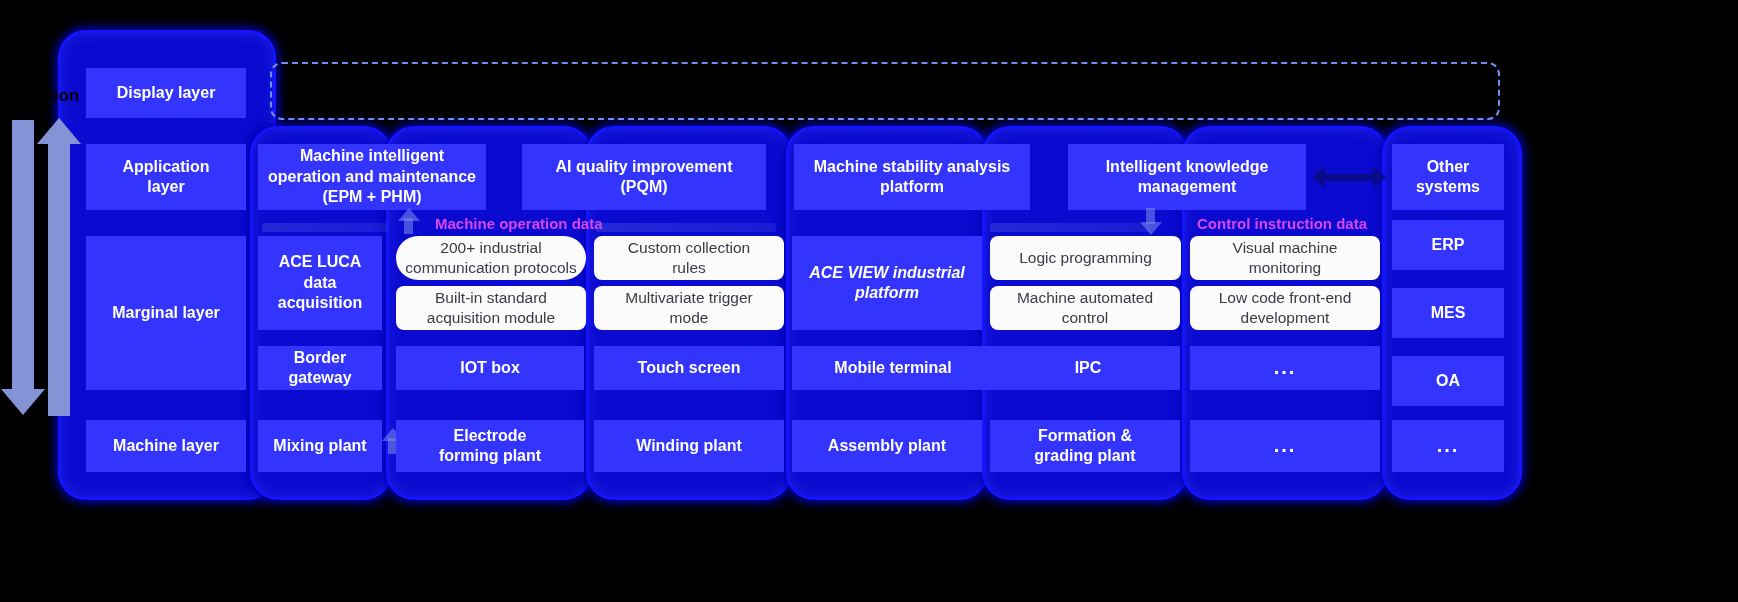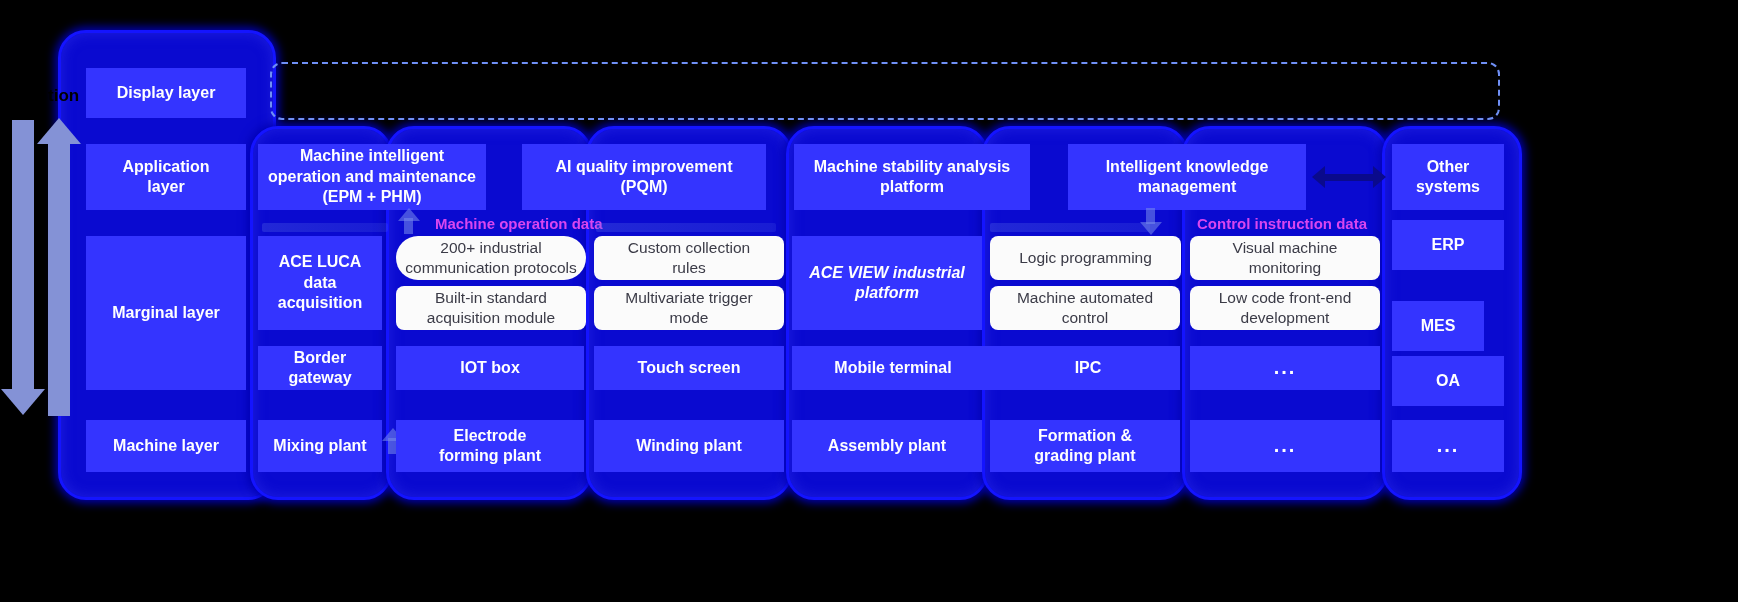--- a/index.html
+++ b/index.html
@@ -212,21 +212,21 @@
 
   <div class="cell white" style="left:990px;top:236px;width:191px;height:44px;white-space:pre-line;">Logic programming</div>
   <div class="cell white" style="left:1190px;top:236px;width:190px;height:44px;white-space:pre-line;">Visual machine
 monitoring</div>
   <div class="cell white" style="left:990px;top:286px;width:190px;height:44px;white-space:pre-line;">Machine automated
 control</div>
   <div class="cell white" style="left:1190px;top:286px;width:190px;height:44px;white-space:pre-line;">Low code front-end
 development</div>
 
   <div class="cell" style="left:1392px;top:220px;width:112px;height:50px;">ERP</div>
-  <div class="cell" style="left:1392px;top:301px;width:92px;height:50px;">MES</div>
+  <div class="cell" style="left:1392px;top:288px;width:112px;height:50px;">MES</div>
   <div class="cell" style="left:1392px;top:356px;width:112px;height:50px;">OA</div>
 
   <div class="cell" style="left:258px;top:346px;width:124px;height:44px;">Border gateway</div>
   <div class="cell" style="left:396px;top:346px;width:188px;height:44px;">IOT box</div>
   <div class="cell" style="left:594px;top:346px;width:190px;height:44px;">Touch screen</div>
   <div class="cell" style="left:792px;top:346px;width:202px;height:44px;">Mobile terminal</div>
   <div class="cell" style="left:990px;top:346px;width:190px;height:44px;padding-left:12px;">IPC</div>
   <div class="cell dots" style="left:1190px;top:346px;width:190px;height:44px;">...</div>
 
   <div class="strip" style="left:108px;top:443px;width:120px;"></div>

